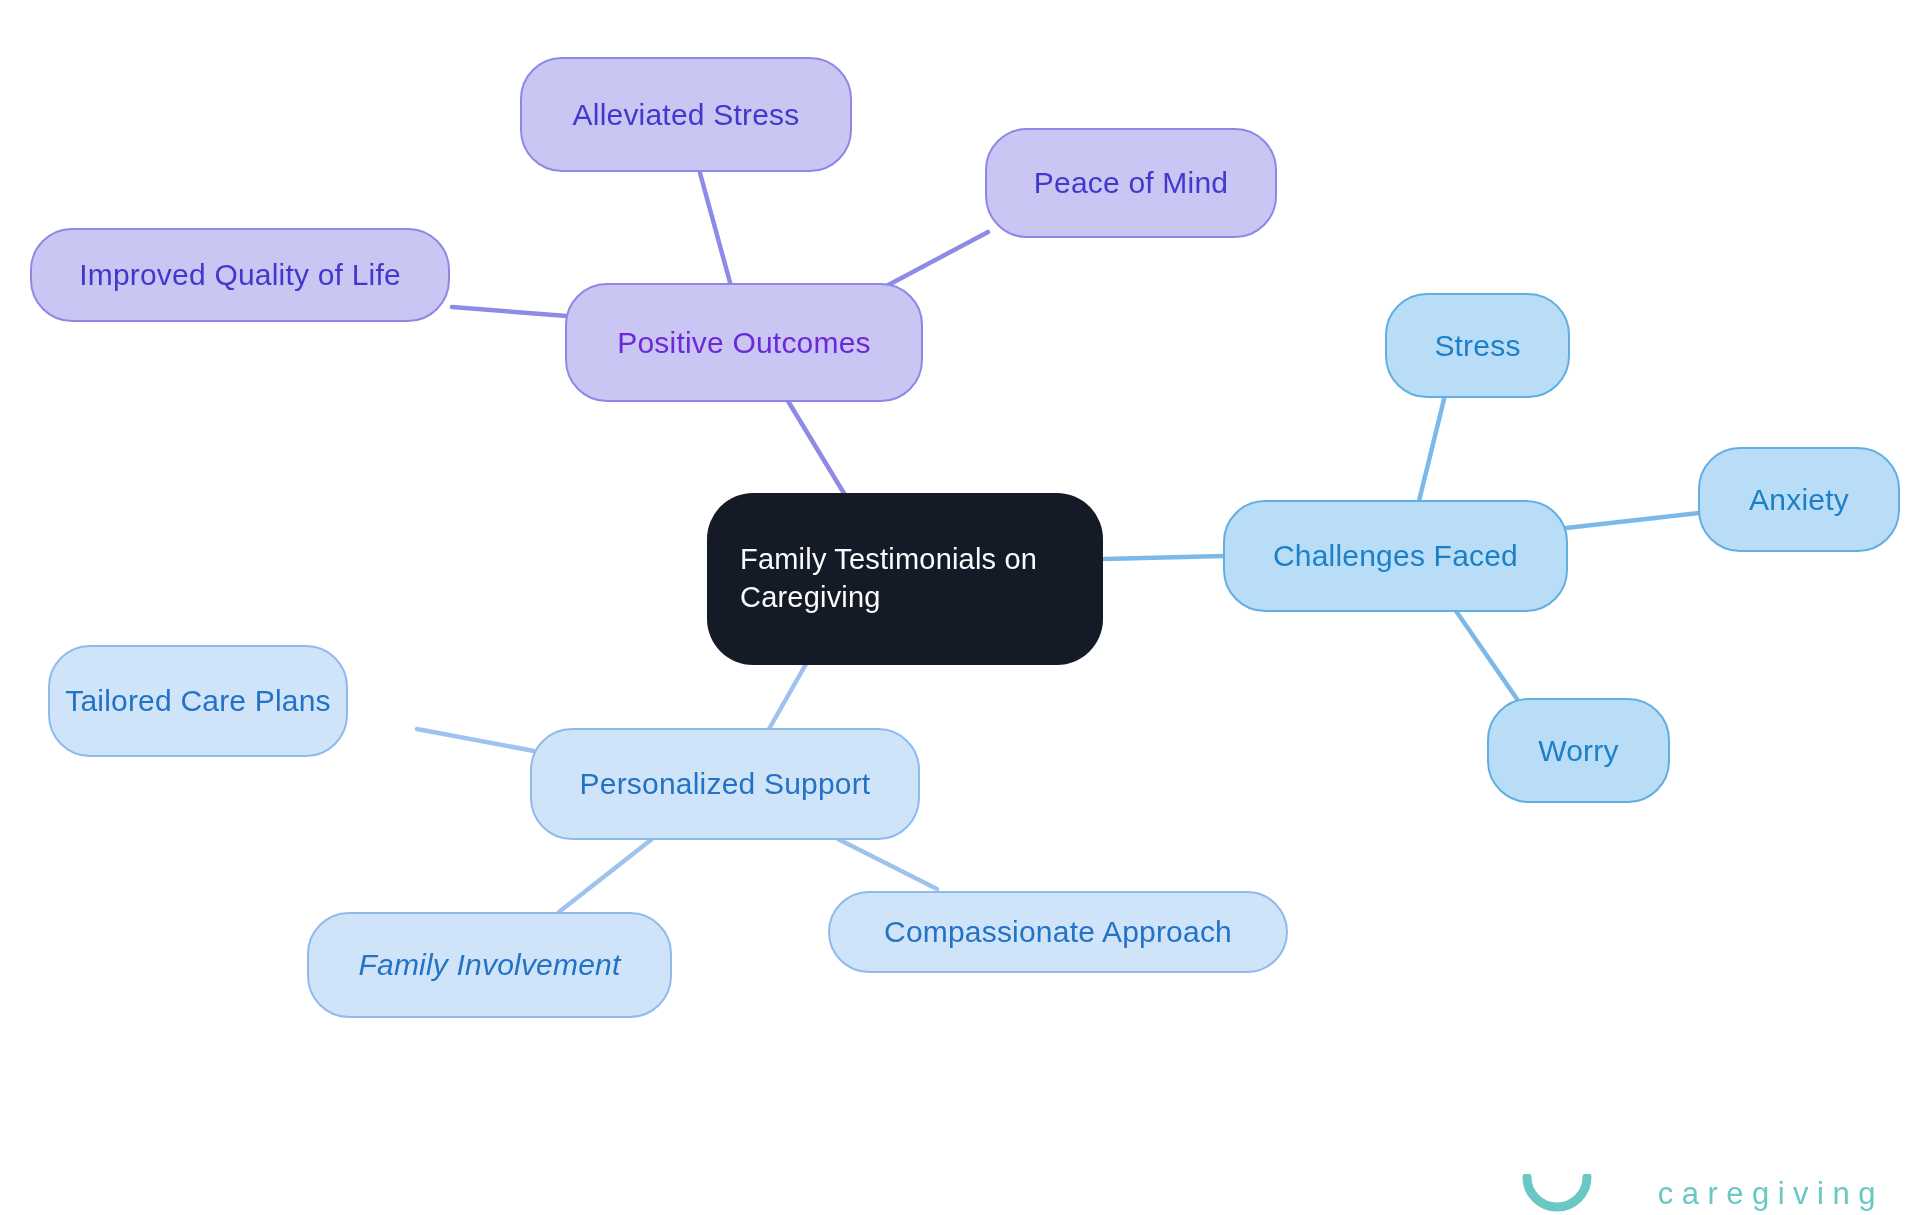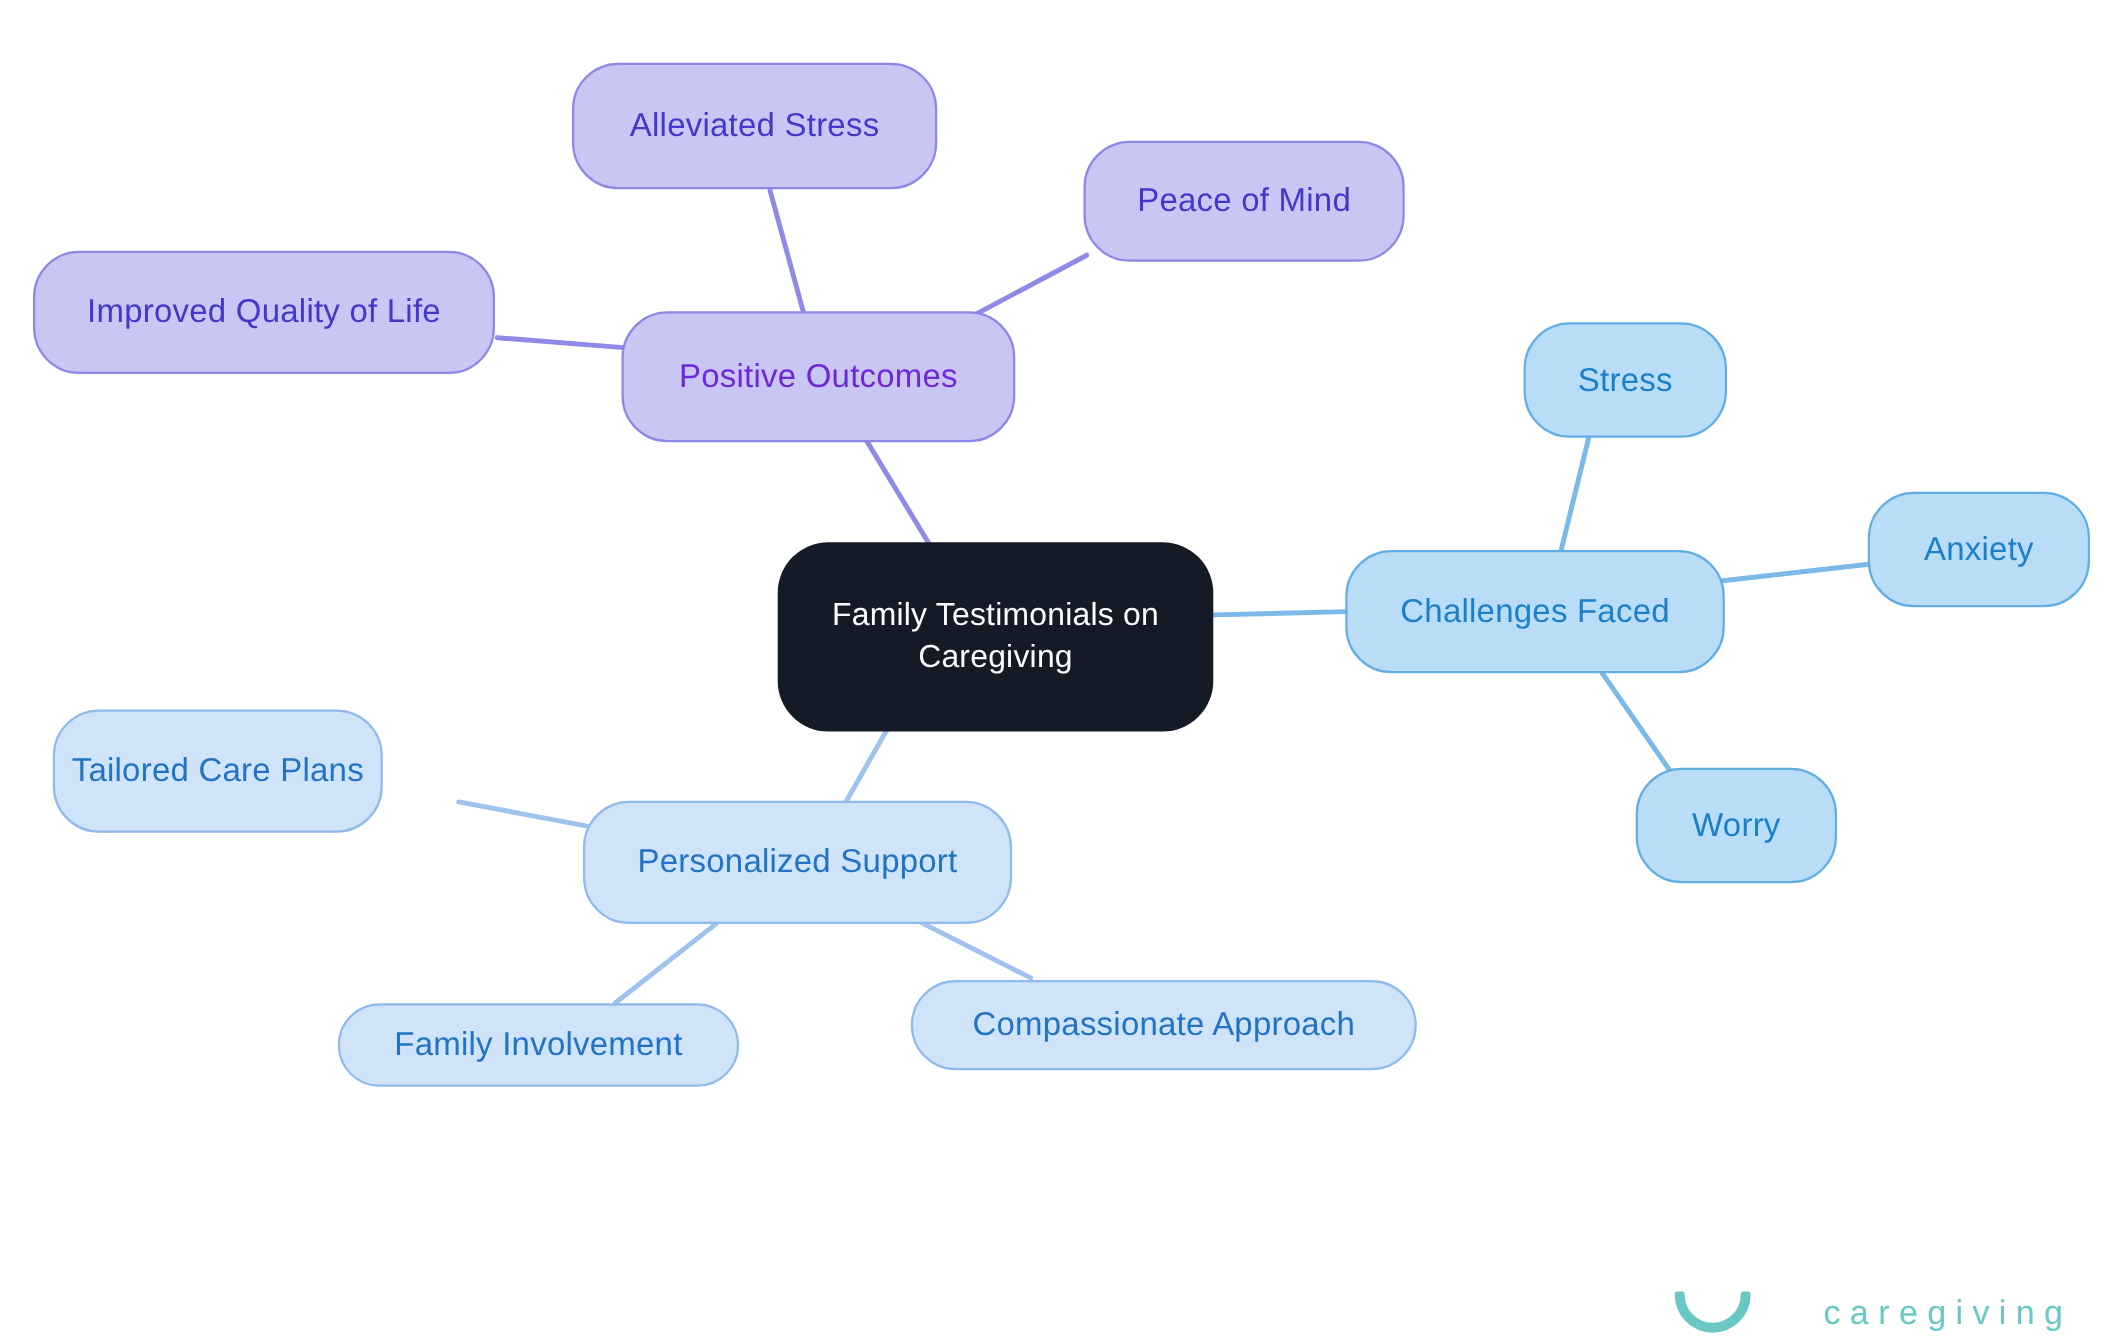--- a/index.html
+++ b/index.html
@@ -6,21 +6,21 @@
   body{
     width:1920px;height:1215px;position:relative;overflow:hidden;
     background:#ffffff;
     font-family:"Liberation Sans", sans-serif;
   }
   #lines{position:absolute;left:0;top:0;width:1920px;height:1215px;z-index:1;}
   .node{
     position:absolute;z-index:2;box-sizing:border-box;
     display:flex;align-items:center;justify-content:center;
     border-radius:42px;border:2px solid transparent;
-    font-size:30px;font-weight:500;text-align:center;letter-spacing:.2px;
+    font-size:30px;font-weight:500;letter-spacing:.2px;
   }
   .node span{display:block;}
   .central{
     border:none;border-radius:46px;
     font-size:29px;font-weight:400;line-height:1.3;letter-spacing:.2px;
   }
   .central span{max-width:330px;}
   
   .logo{position:absolute;left:1428px;top:1106px;width:460px;height:108px;z-index:2;}
   .logo-main{
@@ -62,21 +62,21 @@
 
   <div class="node" style="left: 565px; top: 283px; width: 358px; height: 119px; background: rgb(201, 198, 244); border-color: rgb(141, 136, 230); color: #6d28d9;">
     <span>Positive Outcomes</span>
   </div>
   <div class="node" style="left: 520px; top: 57px; width: 332px; height: 115px; background: rgb(201, 198, 244); border-color: rgb(141, 136, 230); color: rgb(66, 56, 202);">
     <span>Alleviated Stress</span>
   </div>
   <div class="node" style="left: 985px; top: 128px; width: 292px; height: 110px; background: rgb(201, 198, 244); border-color: rgb(141, 136, 230); color: rgb(66, 56, 202);">
     <span>Peace of Mind</span>
   </div>
-  <div class="node" style="left: 30px; top: 228px; width: 420px; height: 112px; background: rgb(201, 198, 244); border-color: rgb(141, 136, 230); color: rgb(66, 56, 202);">
+  <div class="node" style="left: 30px; top: 228px; width: 420px; height: 94px; background: rgb(201, 198, 244); border-color: rgb(141, 136, 230); color: rgb(66, 56, 202);">
     <span>Improved Quality of Life</span>
   </div>
 
   <div class="node" style="left: 1223px; top: 500px; width: 345px; height: 112px; background: rgb(185, 221, 247); border-color: rgb(98, 174, 226); color: rgb(27, 128, 200);">
     <span>Challenges Faced</span>
   </div>
   <div class="node" style="left: 1385px; top: 281px; width: 185px; height: 105px; background: rgb(185, 221, 247); border-color: rgb(98, 174, 226); color: rgb(27, 128, 200); margin-top: 12px;">
     <span>Stress</span>
   </div>
   <div class="node" style="left: 1698px; top: 447px; width: 202px; height: 105px; background: rgb(185, 221, 247); border-color: rgb(98, 174, 226); color: rgb(27, 128, 200);">
@@ -85,21 +85,21 @@
   <div class="node" style="left: 1487px; top: 698px; width: 183px; height: 105px; background: rgb(185, 221, 247); border-color: rgb(98, 174, 226); color: rgb(27, 128, 200);">
     <span>Worry</span>
   </div>
 
   <div class="node" style="left: 530px; top: 728px; width: 390px; height: 112px; background: rgb(207, 227, 249); border-color: rgb(143, 186, 235); color: rgb(34, 115, 198);">
     <span>Personalized Support</span>
   </div>
   <div class="node" style="left: 48px; top: 645px; width: 300px; height: 112px; background: rgb(207, 227, 249); border-color: rgb(143, 186, 235); color: rgb(34, 115, 198);">
     <span>Tailored Care Plans</span>
   </div>
-  <div class="node" style="left: 307px; top: 912px; width: 365px; height: 76px; background: rgb(207, 227, 249); border-color: rgb(143, 186, 235); color: rgb(34, 115, 198);">
+  <div class="node" style="left: 307px; top: 912px; width: 365px; height: 106px; background: rgb(207, 227, 249); border-color: rgb(143, 186, 235); color: rgb(34, 115, 198); font-style: italic;">
     <span>Family Involvement</span>
   </div>
   <div class="node" style="left: 828px; top: 891px; width: 460px; height: 82px; background: rgb(207, 227, 249); border-color: rgb(143, 186, 235); color: rgb(34, 115, 198);">
     <span>Compassionate Approach</span>
   </div>
 
   <div class="logo">
     <svg class="logo-smile" viewBox="0 0 74 40" xmlns="http://www.w3.org/2000/svg">
       <path d="M7,3 a30,30 0 0 0 60,0" fill="none" stroke-width="9" stroke-linecap="round" stroke="#6AC8C4"></path>
     </svg>

